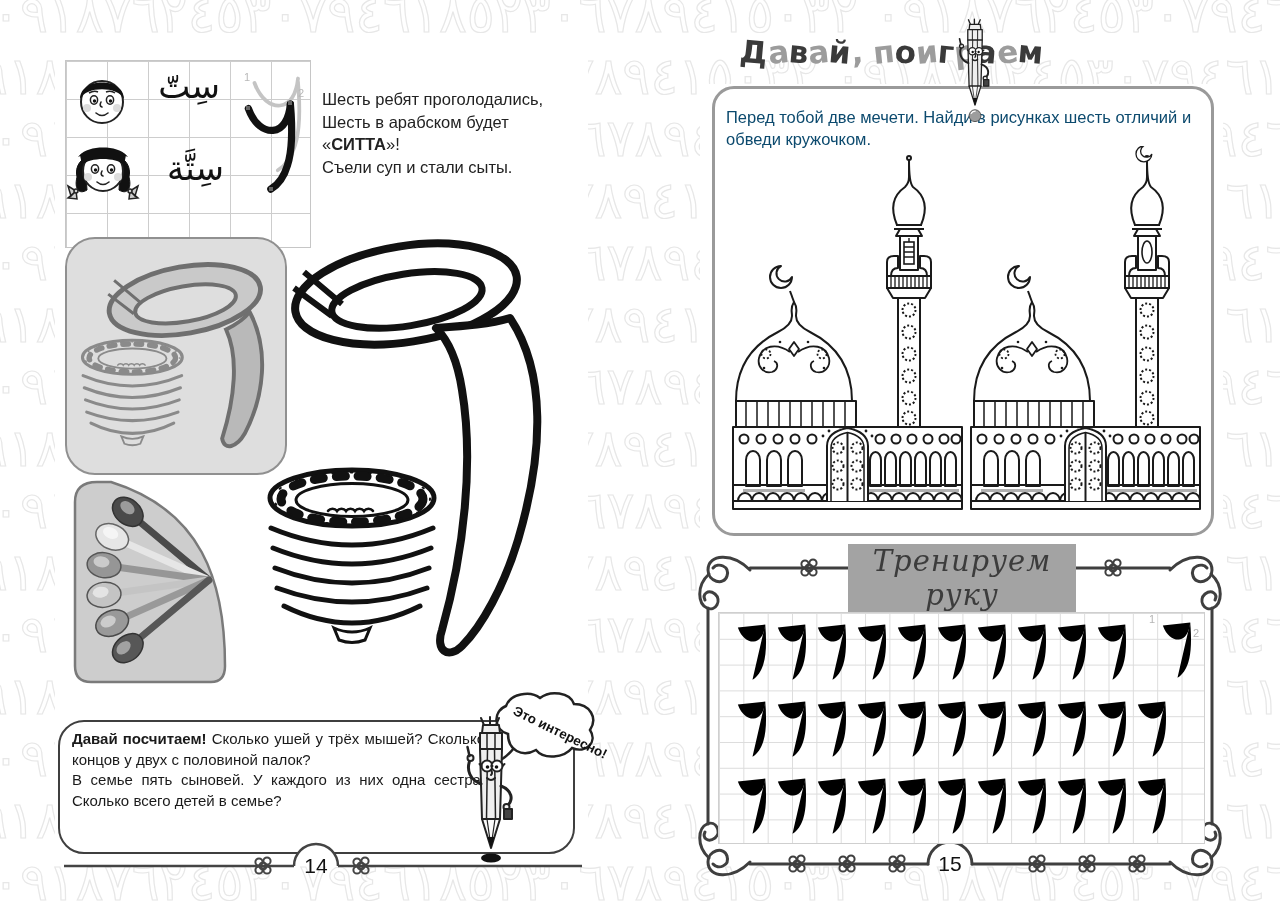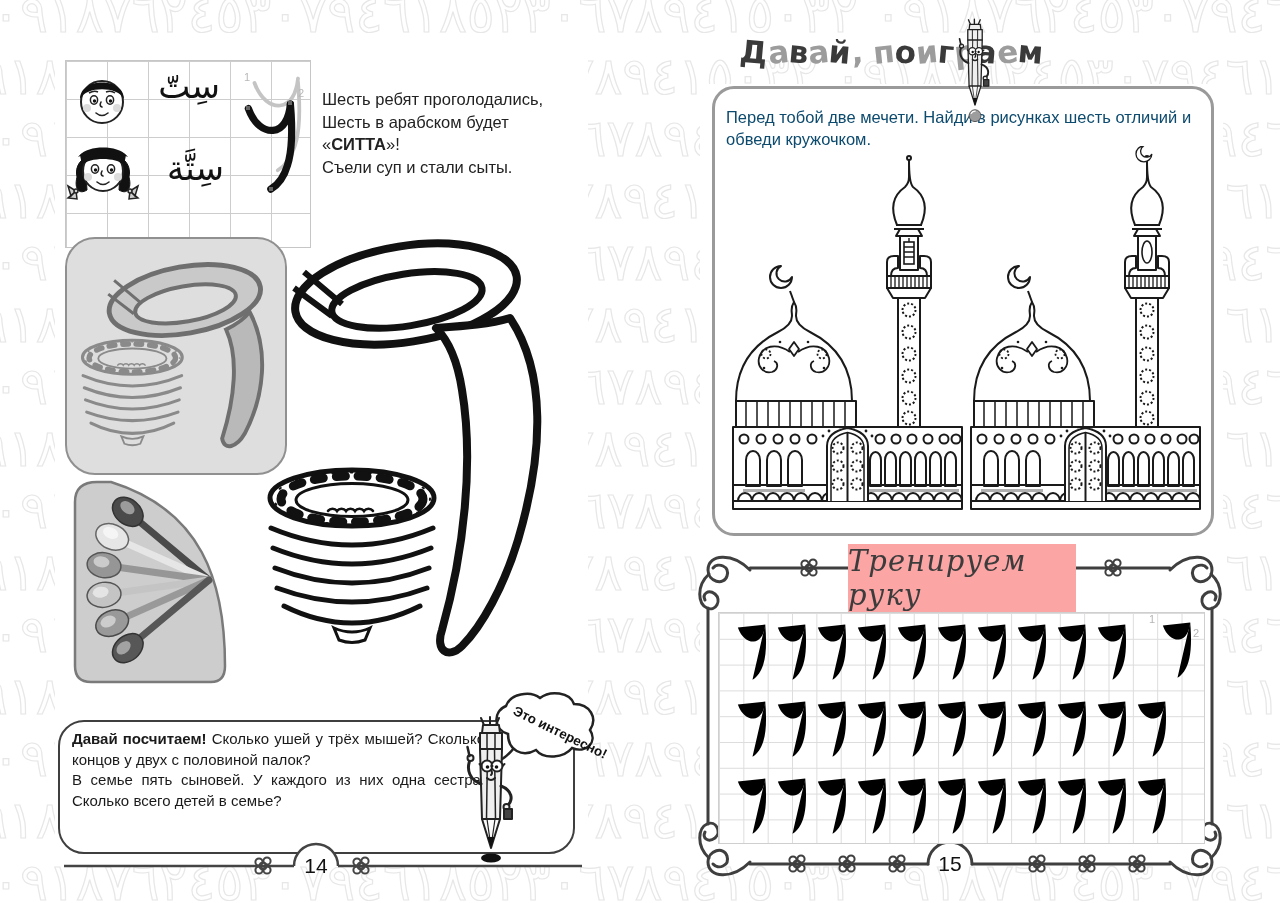--- a/index.html
+++ b/index.html
@@ -28,21 +28,21 @@
       border-radius:26px;background:#fff;padding:7px 88px 6px 12px;
       font-size:15px;line-height:20.5px;text-align:justify;}
   #riddle-box p{margin:0;}
   
   #panel{left:712px;top:86px;width:502px;height:450px;border:3px solid #9a9a9a;
       border-radius:22px;background:#fff;}
   #panel-header{left:740px;top:34px;width:230px;height:54px;white-space:nowrap;}
   .hl{display:inline-block;font-weight:bold;font-size:31px;font-family:"DejaVu Sans",sans-serif;}
   .hl.b{color:#3a3a3a;} .hl.g{color:#9c9c9c;}
   #instruction{left:726px;top:106px;width:470px;font-size:16.5px;line-height:22px;color:#0c4a6e;background:#fff;}
-  #frame-title{left:848px;top:544px;width:228px;background:#fca5a5;
+  #frame-title{left:848px;top:544px;width:228px;text-align:center;background:#a3a3a3;
       font-family:"DejaVu Serif",serif;font-style:italic;font-size:29px;color:#3c3c3c;
       letter-spacing:1px;z-index:3;}
   #practice-grid{left:718px;top:612px;width:487px;height:232px;background:#fff;
       border:1px solid #cfcfcf;
       background-image:linear-gradient(#dcdcdc 1px,transparent 1px),
                        linear-gradient(90deg,#dcdcdc 1px,transparent 1px);
       background-size:24.35px 25.8px;}
   .six{position:absolute;width:34px;height:64px;overflow:visible;}
   .guide-num{position:absolute;font-size:11px;color:#b5b5b5;z-index:3;}
   text{font-family:"Liberation Sans",sans-serif;}

